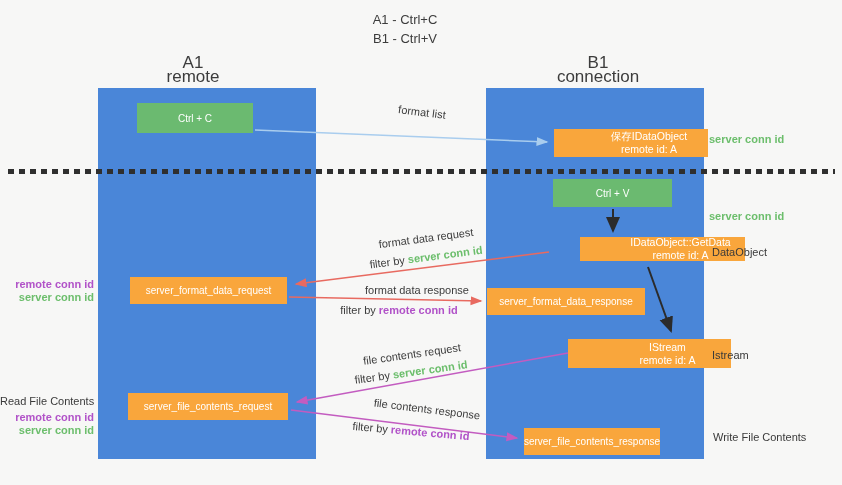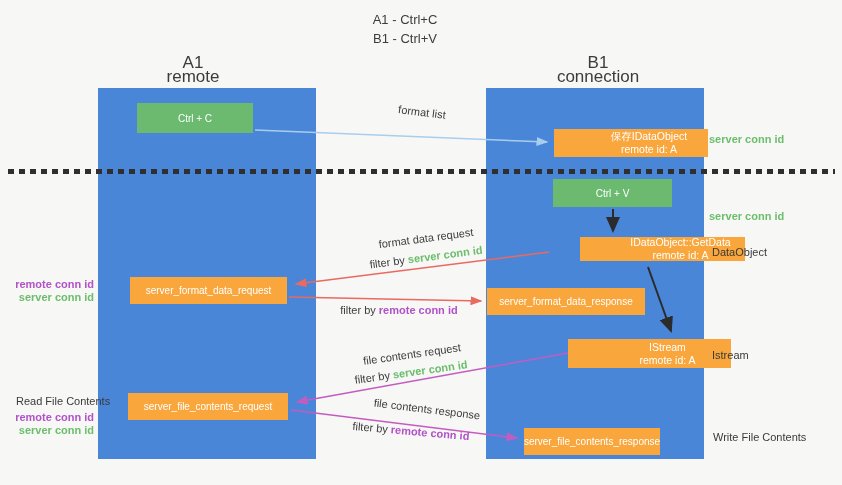--- a/index.html
+++ b/index.html
@@ -60,21 +60,21 @@
   .l-fcr2{left:333px;top:366px;width:156px;transform:rotate(-8deg);}
   .l-fcresp1{left:352px;top:403px;width:150px;transform:rotate(7deg);}
   .l-fcresp2{left:333px;top:425px;width:156px;transform:rotate(5deg);}
   .side{position:absolute;font-size:11px;white-space:nowrap;z-index:5;}
   .side.bold-green{color:var(--text-green);font-weight:bold;}
   .s-scid1{left:709px;top:133px;}
   .s-scid2{left:709px;top:210px;}
   .s-dataobject{left:712px;top:246px;}
   .s-istream{left:712px;top:349px;}
   .s-writefc{left:713px;top:431px;}
-  .s-readfc{left:0px;top:395px;width:80px;text-align:right;margin-left:16px;}
+  .s-readfc{left:0px;top:395px;width:80px;text-align:right;}
   .pairlbl{position:absolute;width:94px;text-align:right;font-size:11px;line-height:13px;font-weight:bold;z-index:5;}
   .pairlbl .rc{color:var(--text-purple);}
   .pairlbl .sc{color:var(--text-green);}
   .p-top{left:0px;top:278px;}
   .p-bottom{left:0px;top:411px;}
 </style>
 </head>
 <body>
 
 <div class="canvas">
@@ -153,20 +153,21 @@
     <span>server_file_contents_response</span>
   </div>
 
   <div class="albl l-formatlist">format list</div>
 
   <div class="albl l-fdr1">format data request</div>
   <div class="albl l-fdr2">
     <span>filter by </span><span class="green-b">server conn id</span>
   </div>
 
+  <div class="albl l-fdresp1">format data response</div>
   <div class="albl l-fdresp2">
     <span>filter by </span><span class="purple-b">remote conn id</span>
   </div>
 
   <div class="albl l-fcr1">file contents request</div>
   <div class="albl l-fcr2">
     <span>filter by </span><span class="green-b">server conn id</span>
   </div>
 
   <div class="albl l-fcresp1">file contents response</div>

